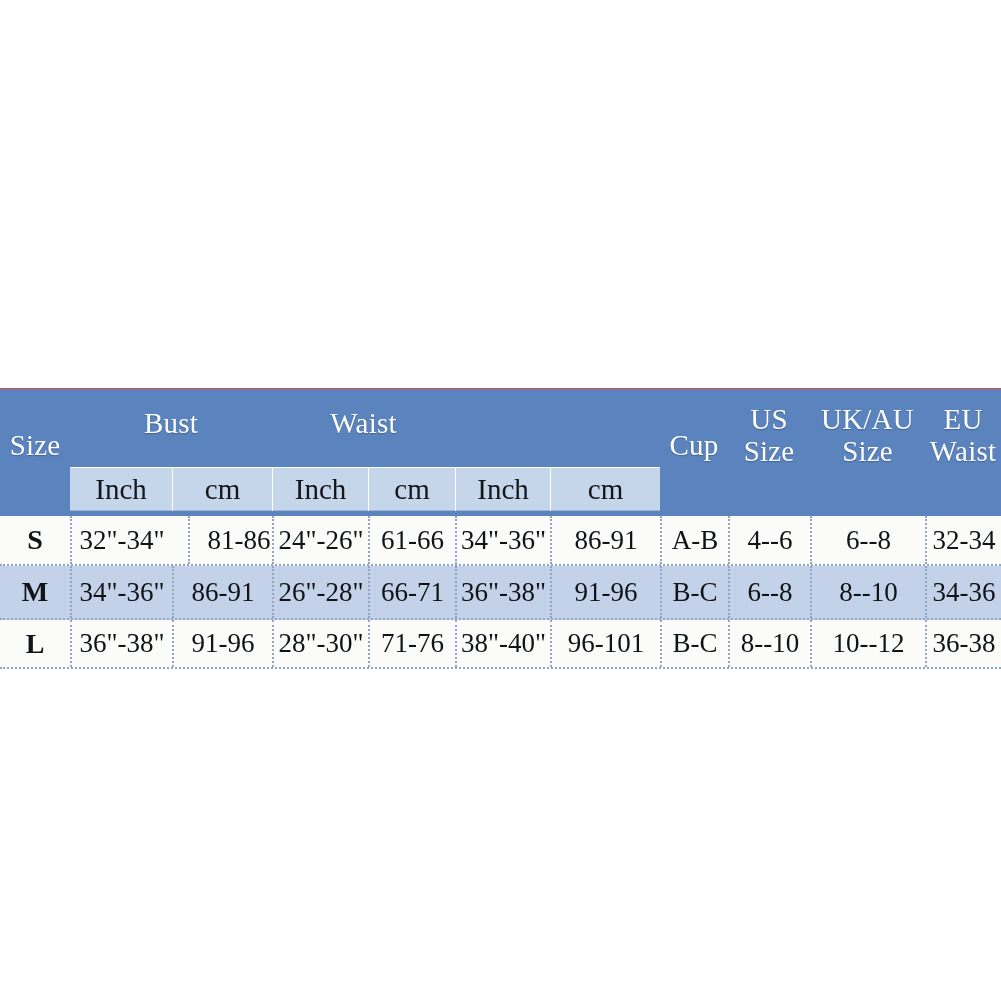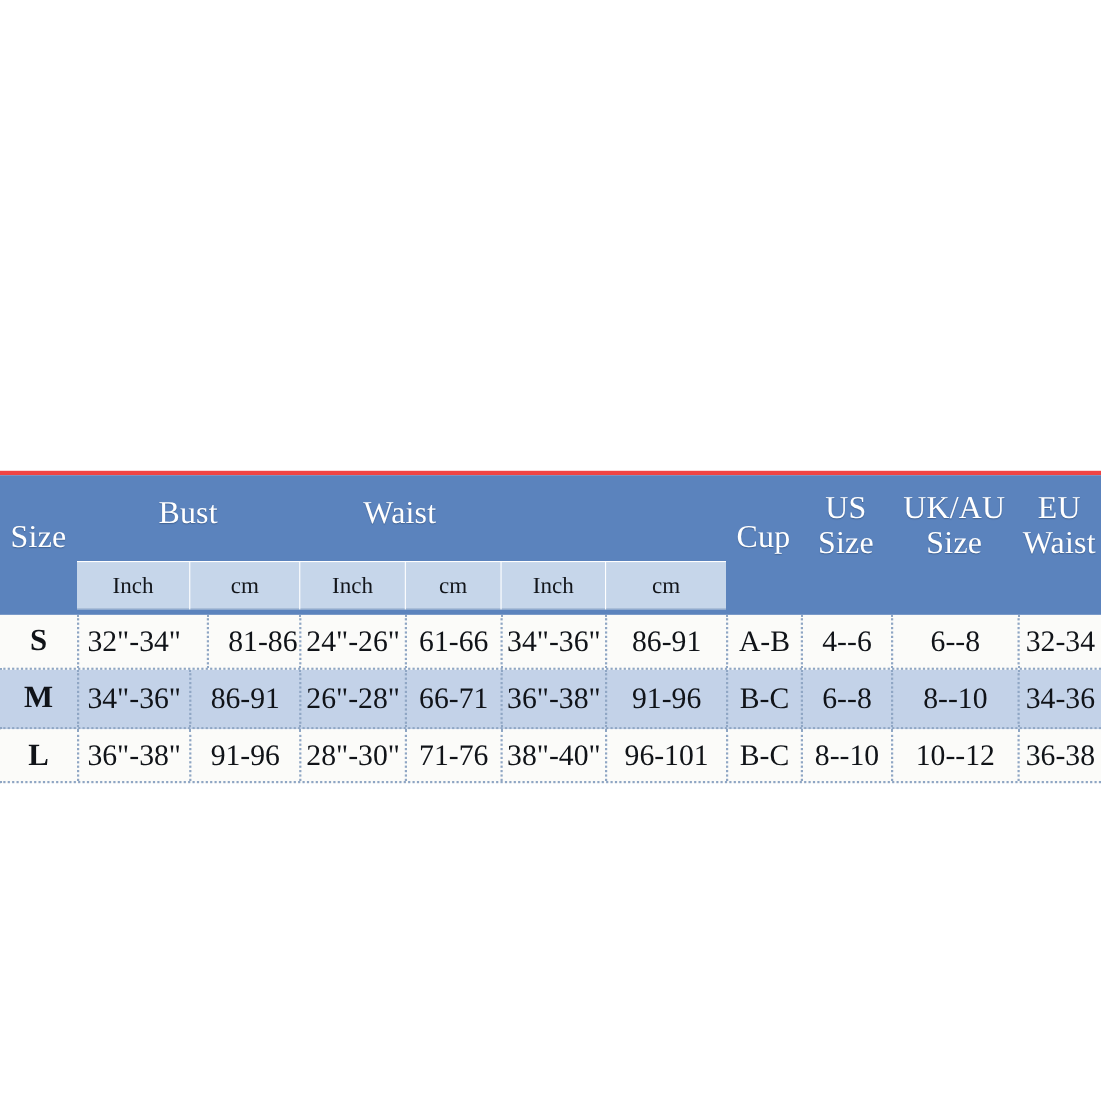--- a/index.html
+++ b/index.html
@@ -22,23 +22,22 @@
     top: 388px;
     width: 1001px;
     height: 280px;
     box-sizing: border-box;
   }
 
   .chart-inner {
     position: relative;
     width: 100%;
     height: 100%;
-    border-top: 4px solid #ef4444;
-    box-sizing: border-box;
-    margin-top: 40px;
+    border-top: 1px solid #ef4444;
+    box-sizing: border-box;
   }
 
   
   .header-band {
     position: absolute;
     left: 0;
     top: 0;
     width: 1001px;
     height: 127px;
     background: #5b83bd;
@@ -80,21 +79,21 @@
     border-bottom: 1px solid #9fb4d0;
     box-sizing: border-box;
   }
   .sub-cell {
     position: absolute;
     top: 78px;
     height: 44px;
     line-height: 44px;
     text-align: center;
     color: #13161b;
-    font-size: 21px;
+    font-size: 29px;
     box-sizing: border-box;
   }
   .sub-cell.divider { border-left: 1px solid #ffffff; }
 
   
   .row {
     position: absolute;
     left: 0;
     width: 1001px;
     box-sizing: border-box;

